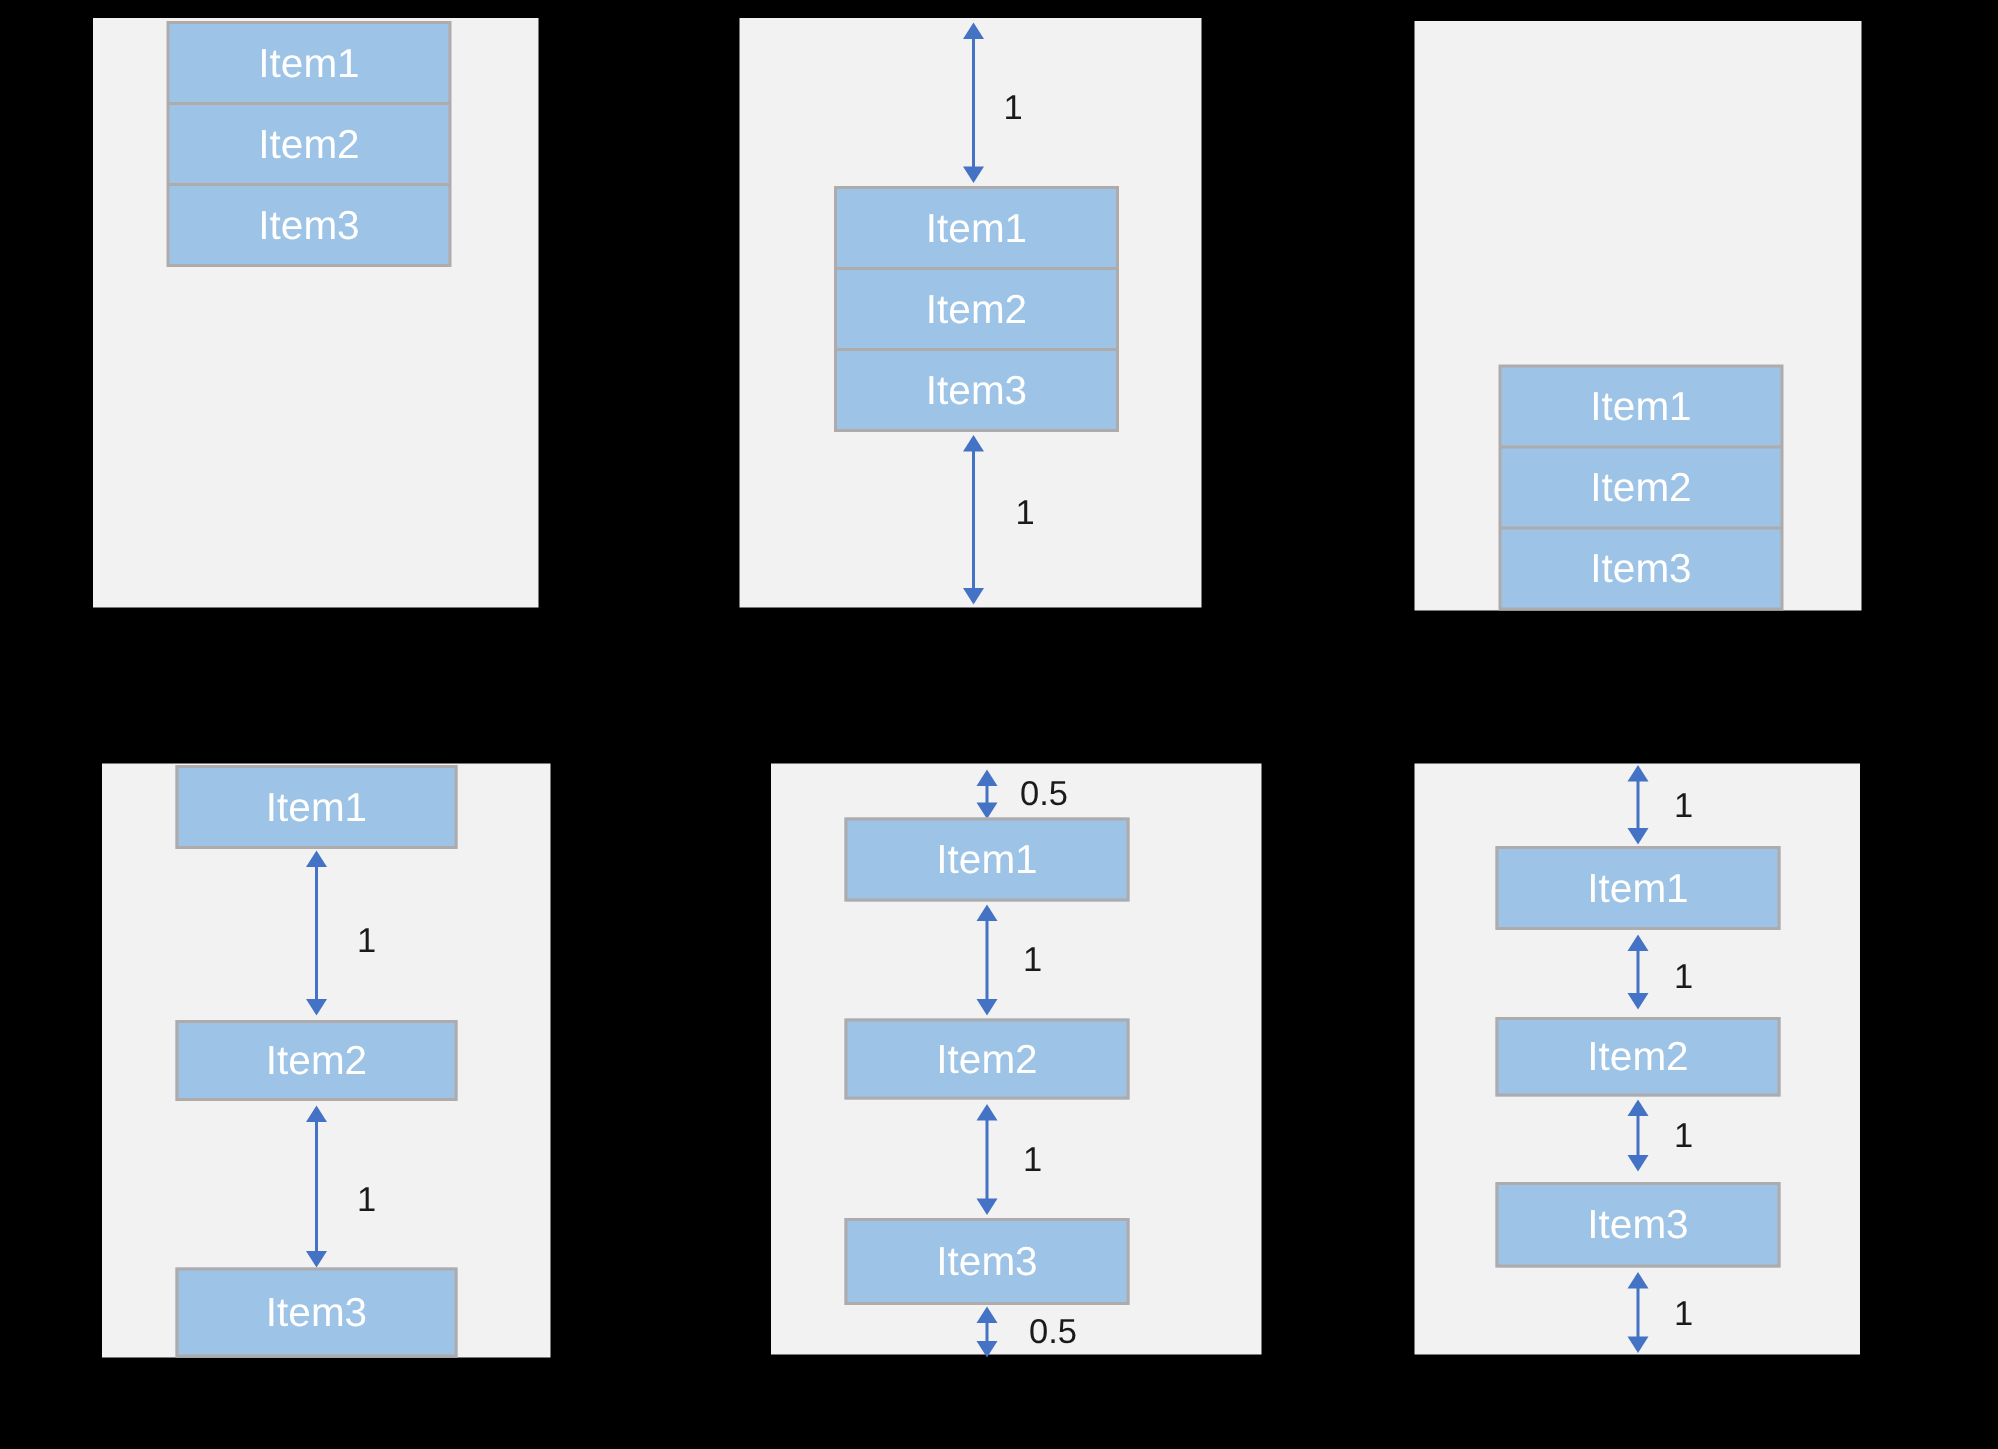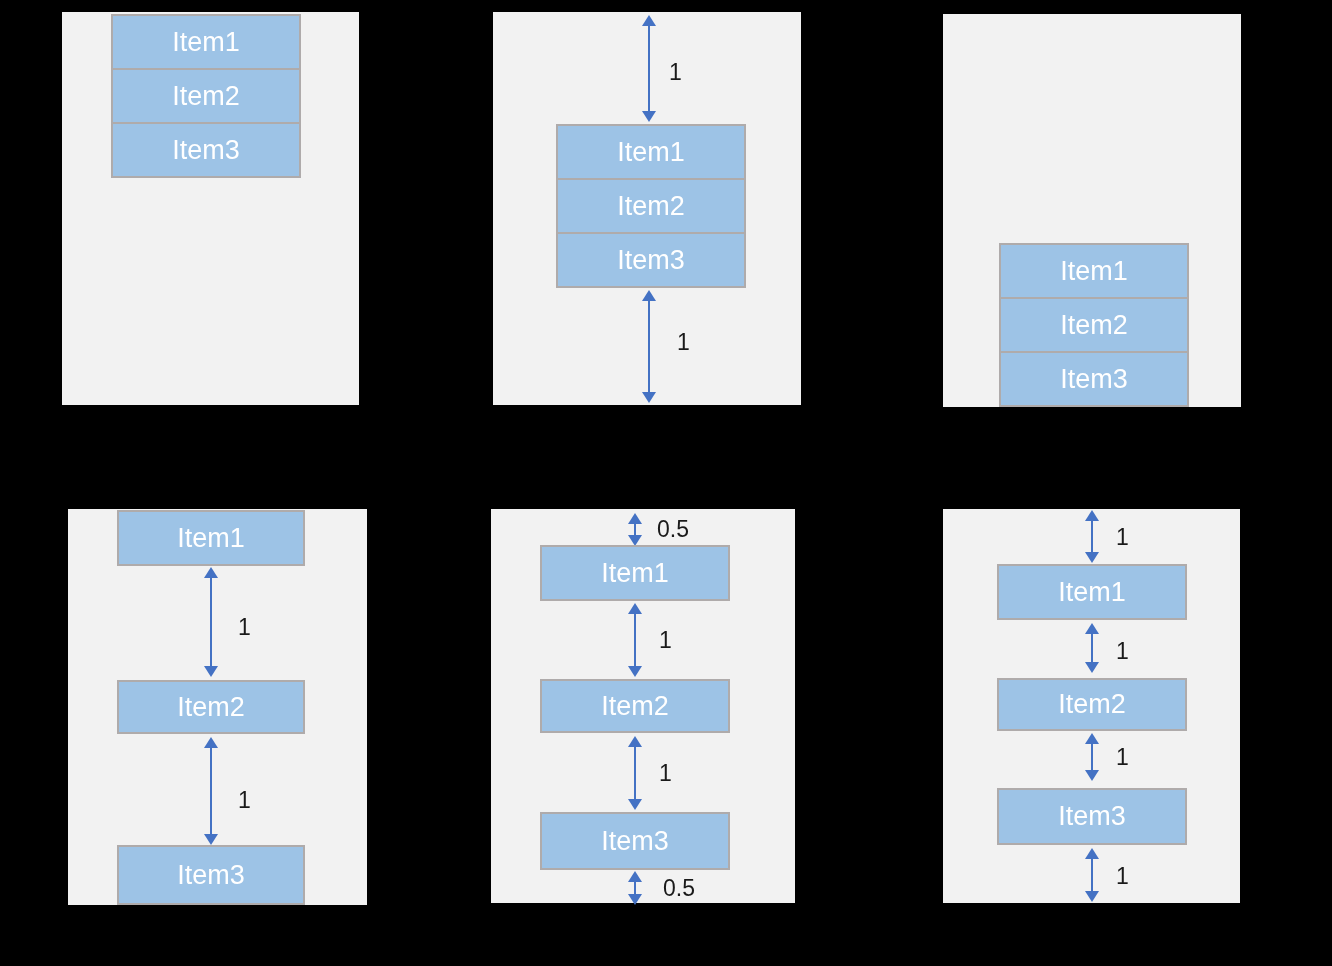--- a/index.html
+++ b/index.html
@@ -97,21 +97,21 @@
     </div>
   <div class="gap-label" style="left:170px;top:118px">1</div>
   <div class="item" style="left:49px;top:171px;width:188px;height:54px">Item2</div>
   <div class="arrow" style="left:136px;top:228px;height:108px">
       <i class="shaft"></i>
     </div>
   <div class="gap-label" style="left:170px;top:291px">1</div>
   <div class="item" style="left:49px;top:336px;width:188px;height:60px">Item3</div>
 </div>
 
-<div class="panel" style="left:491px;top:509px;width:304px;height:394px">
+<div class="panel" style="left:514px;top:509px;width:327px;height:394px">
   <div class="arrow" style="left:137px;top:4px;height:33px">
       <i class="shaft"></i>
     </div>
   <div class="gap-label" style="left:166px;top:20px">0.5</div>
   <div class="item" style="left:49px;top:36px;width:190px;height:56px">Item1</div>
   <div class="arrow" style="left:137px;top:94px;height:74px">
       <i class="shaft"></i>
     </div>
   <div class="gap-label" style="left:168px;top:131px">1</div>
   <div class="item" style="left:49px;top:170px;width:190px;height:54px">Item2</div>

